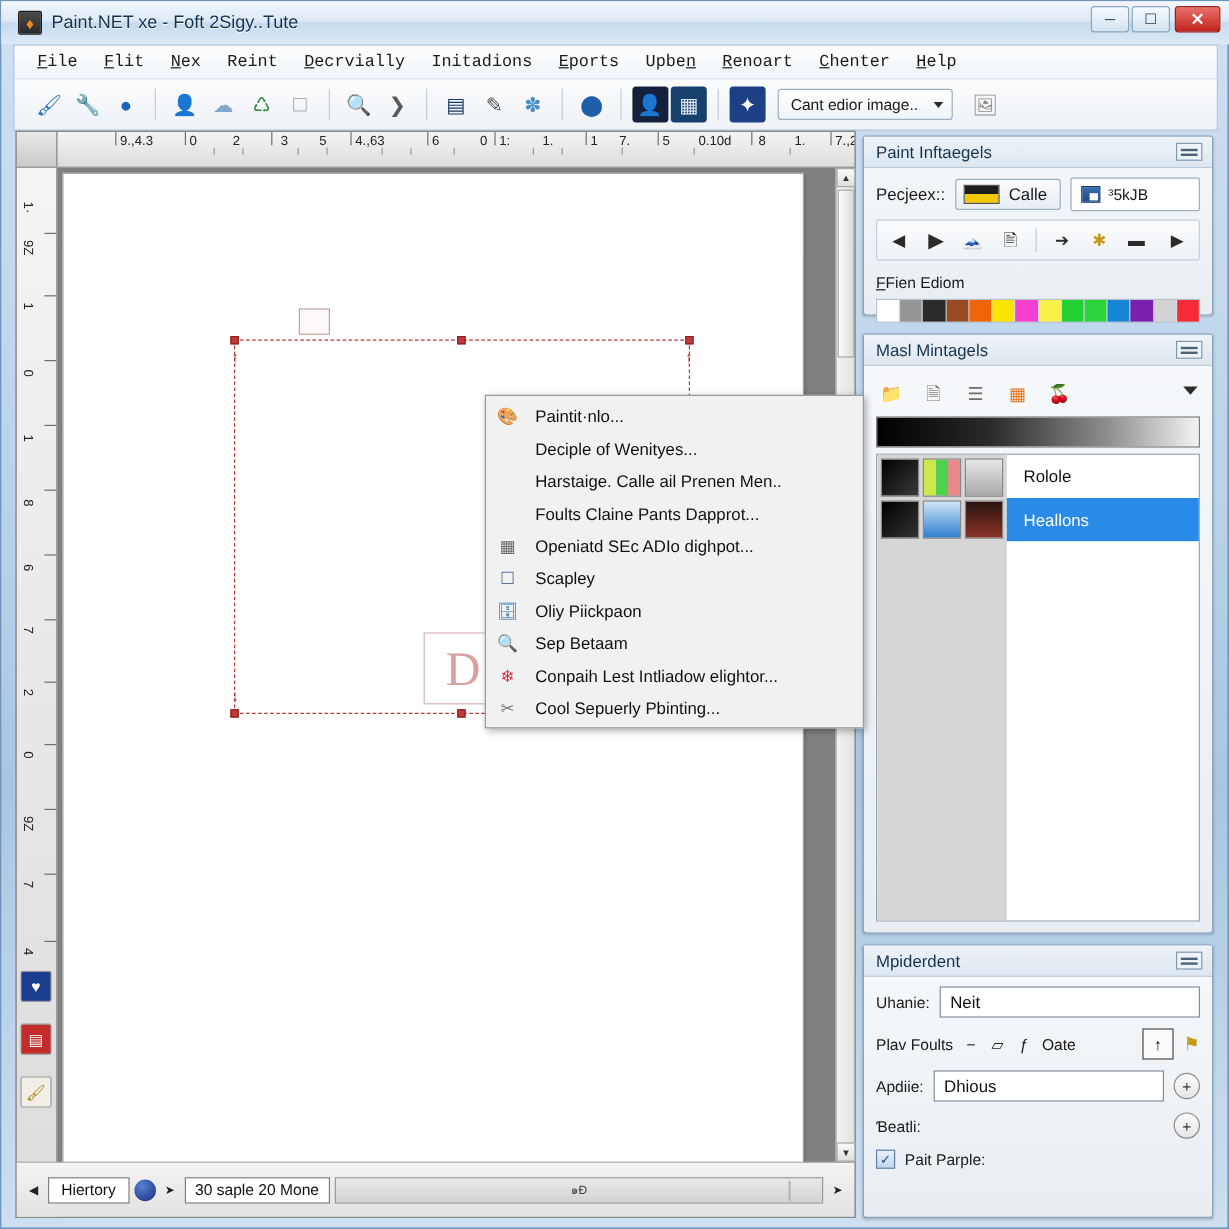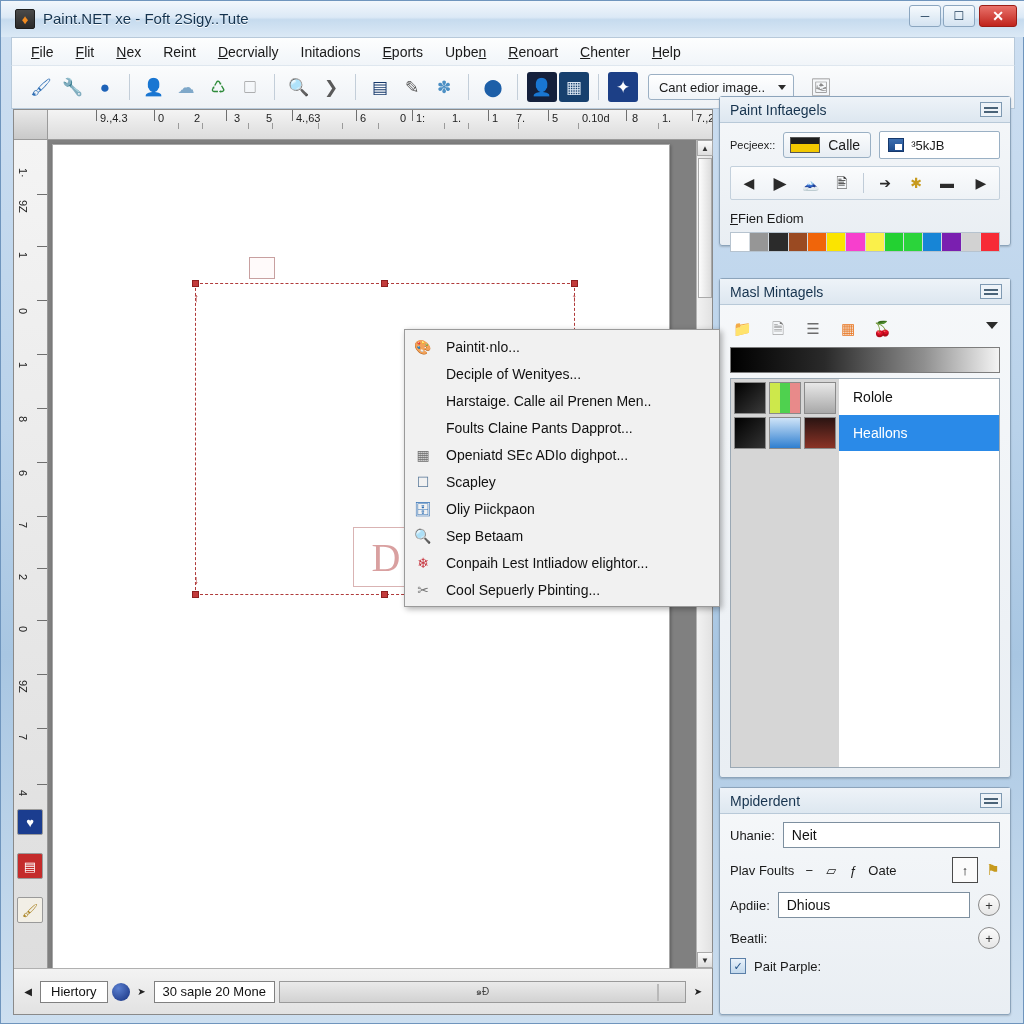--- a/index.html
+++ b/index.html
@@ -50,21 +50,21 @@
   }
   .winbtn .glyph { display:block; }
   
   #menubar {
     position:absolute; left:10px; top:36px; width:1004px; height:28px;
     background:linear-gradient(180deg,#fdfefe,#f1f5f9);
     border:1px solid #b7c9da; border-bottom:none;
     display:flex; align-items:center; padding-left:8px;
   }
   .menu-item {
-    padding:3px 11px; font-size:14px; color:#1a1a1a; white-space:nowrap;
+    padding:3px 11px; font-size:14px; color:#1a1a1a; white-space:nowrap;font-family:Liberation Mono, monospace;
   }
   .menu-item u { text-decoration:underline; }
   
   #toolbar {
     position:absolute; left:10px; top:64px; width:1004px; height:44px;
     background:linear-gradient(180deg,#fbfcfd,#eef2f6);
     border:1px solid #b7c9da; border-top:1px solid #dfe7ef;
     display:flex; align-items:center; padding-left:14px; gap:2px;
   }
   .tb-icon {
@@ -214,21 +214,21 @@
   }
   .panel-ctl {
     position:absolute; right:8px; top:5px; width:22px; height:15px;
     border:1px solid #7e99b2; background:#eef3f8;
     display:flex; flex-direction:column; justify-content:center; gap:2px; padding:0 3px;
   }
   .panel-ctl i { display:block; height:2px; background:#4a6378; }
   .panel-body { padding:8px 10px 10px 10px; }
   
   #paint-row1 { display:flex; align-items:center; gap:8px; }
-  #paint-label { font-size:11px; color:#1a1a1a; white-space:nowrap; }
+  #paint-label { font-size:14px; color:#1a1a1a; white-space:nowrap; }
   #paint-swatchbtn {
     display:flex; align-items:center; gap:8px; padding:4px 10px 4px 6px;
     background:linear-gradient(180deg,#fbfcfd,#e7edf3);
     border:1px solid #9ab0c4; border-radius:3px; font-size:14px; color:#1b1b1b;
   }
   #paint-swatch-mini {
     width:30px; height:16px; border:1px solid #555;
     background:linear-gradient(180deg,#1d1d1d 0 45%, #f2c800 45% 100%);
   }
   #paint-file {
@@ -532,21 +532,21 @@
       <div class="sb-arrow">➤</div>
     </div>
   </div>
 
   <div id="toolbox">
     <div class="tbx" style="top:700px;background:#1b3d8f;color:#fff;pointer-events:auto">♥</div>
     <div class="tbx" style="top:744px;background:#c42b2b;color:#fff;pointer-events:auto">▤</div>
     <div class="tbx" style="top:788px;background:#f2efe6;color:#a8801e;pointer-events:auto">🖌</div>
   </div>
 
-  <div class="panel" id="panel-paint" style="top:95px;height:150px">
+  <div class="panel" id="panel-paint" style="top:112px;height:150px">
     <div class="panel-title">
       <span>Paint Inftaegels</span>
       <span class="panel-ctl">
           <i></i>
           <i></i>
         </span>
     </div>
     <div class="panel-body">
       <div id="paint-row1">
         <span id="paint-label">Pecjeex::</span>

